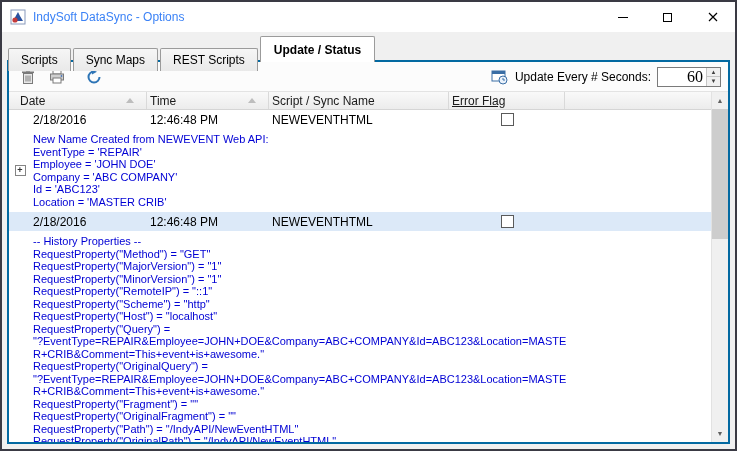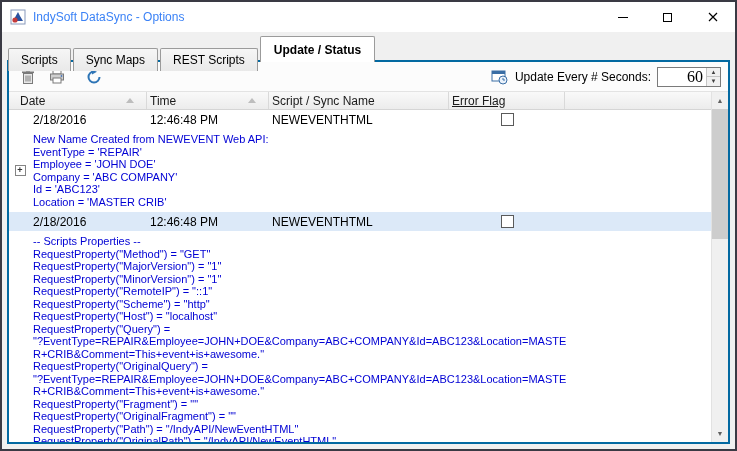--- a/index.html
+++ b/index.html
@@ -280,21 +280,21 @@
             <div class="r-time">12:46:48 PM</div>
             <div class="r-script">NEWEVENTHTML</div>
             <div class="r-error">
               <span class="checkbox"></span>
             </div>
           </div>
 
           <div class="detail-block">
             <div class="d-gutter"></div>
             <div class="d-lines">
-                <div class="detail-line">-- Scripts Properties --</div>
+                <div class="detail-line">-- History Properties --</div>
                 <div class="detail-line">RequestProperty("Method") = "GET"</div>
                 <div class="detail-line">RequestProperty("MajorVersion") = "1"</div>
                 <div class="detail-line">RequestProperty("MinorVersion") = "1"</div>
                 <div class="detail-line">RequestProperty("RemoteIP") = "::1"</div>
                 <div class="detail-line">RequestProperty("Scheme") = "http"</div>
                 <div class="detail-line">RequestProperty("Host") = "localhost"</div>
                 <div class="detail-line">RequestProperty("Query") =</div>
                 <div class="detail-line">"?EventType=REPAIR&amp;Employee=JOHN+DOE&amp;Company=ABC+COMPANY&amp;Id=ABC123&amp;Location=MASTE</div>
                 <div class="detail-line">R+CRIB&amp;Comment=This+event+is+awesome."</div>
                 <div class="detail-line">RequestProperty("OriginalQuery") =</div>

